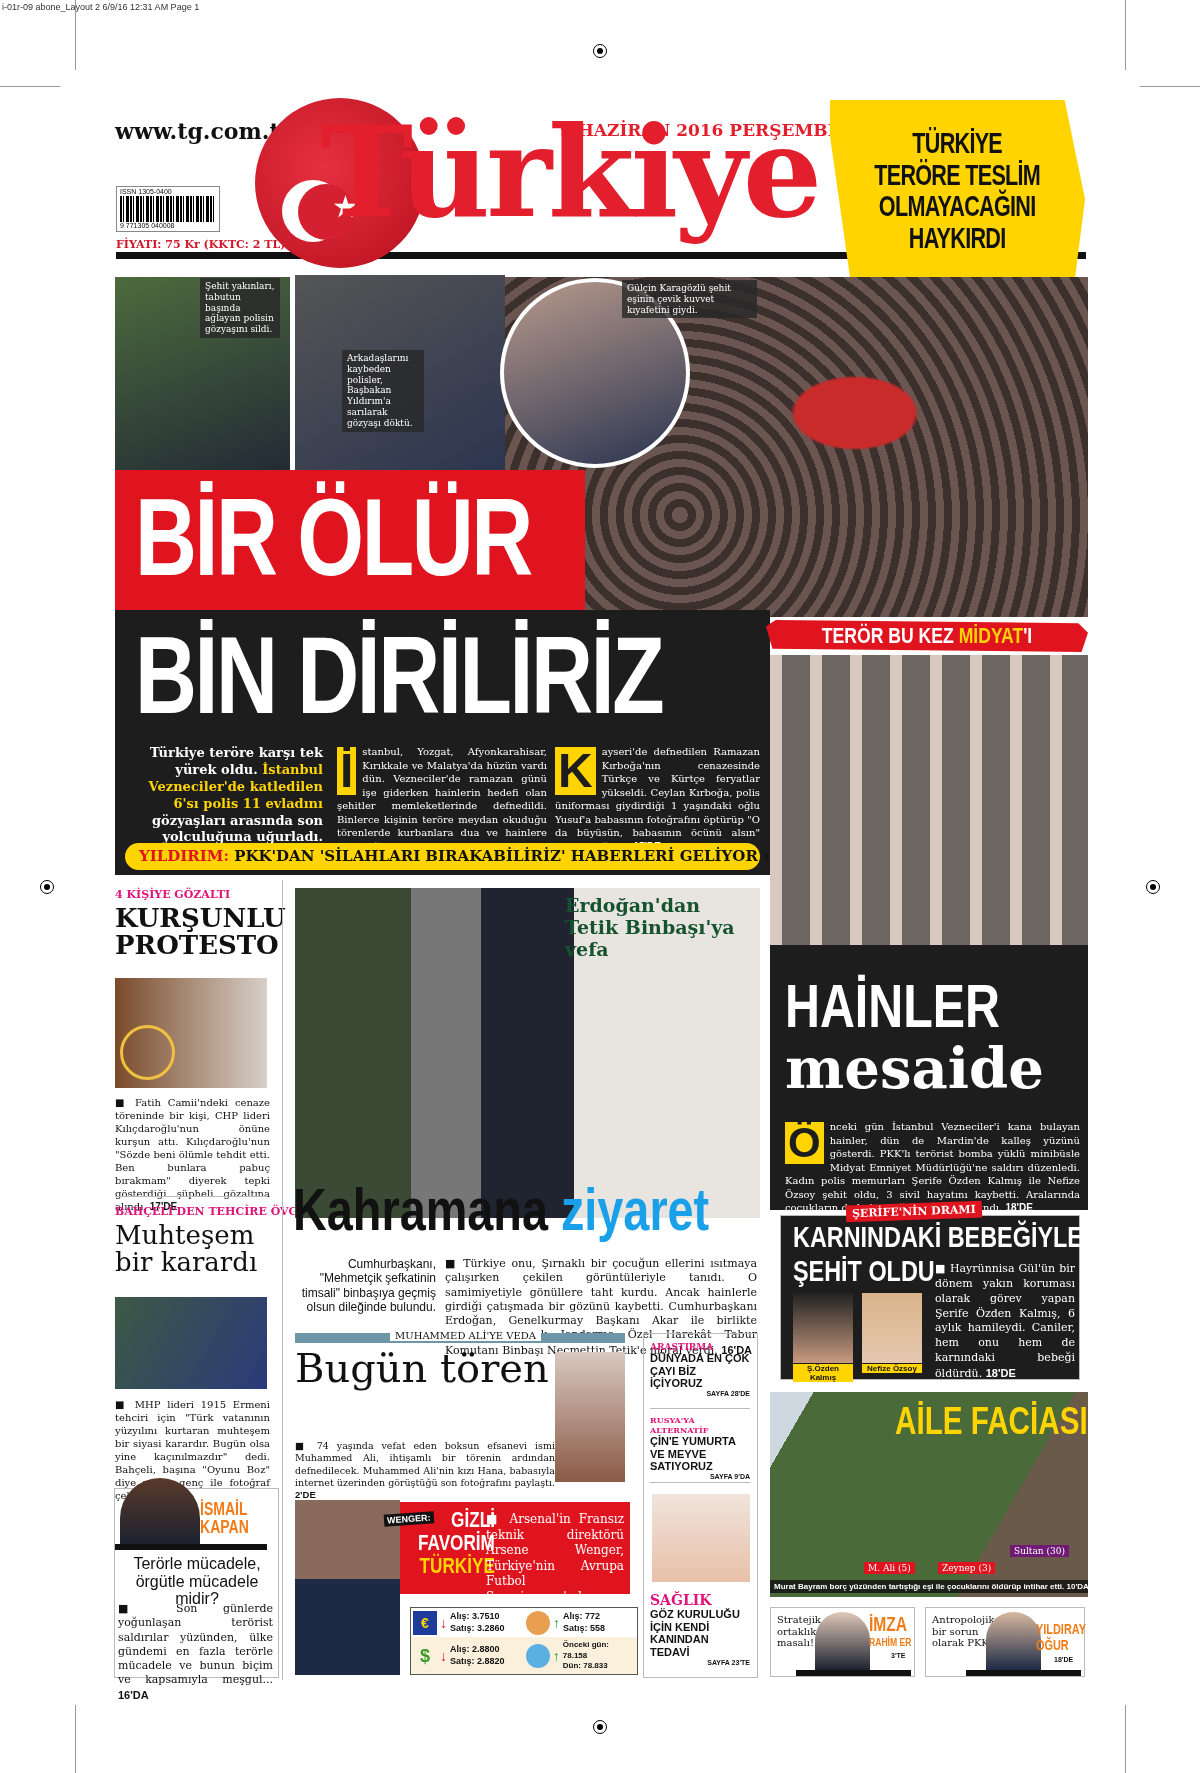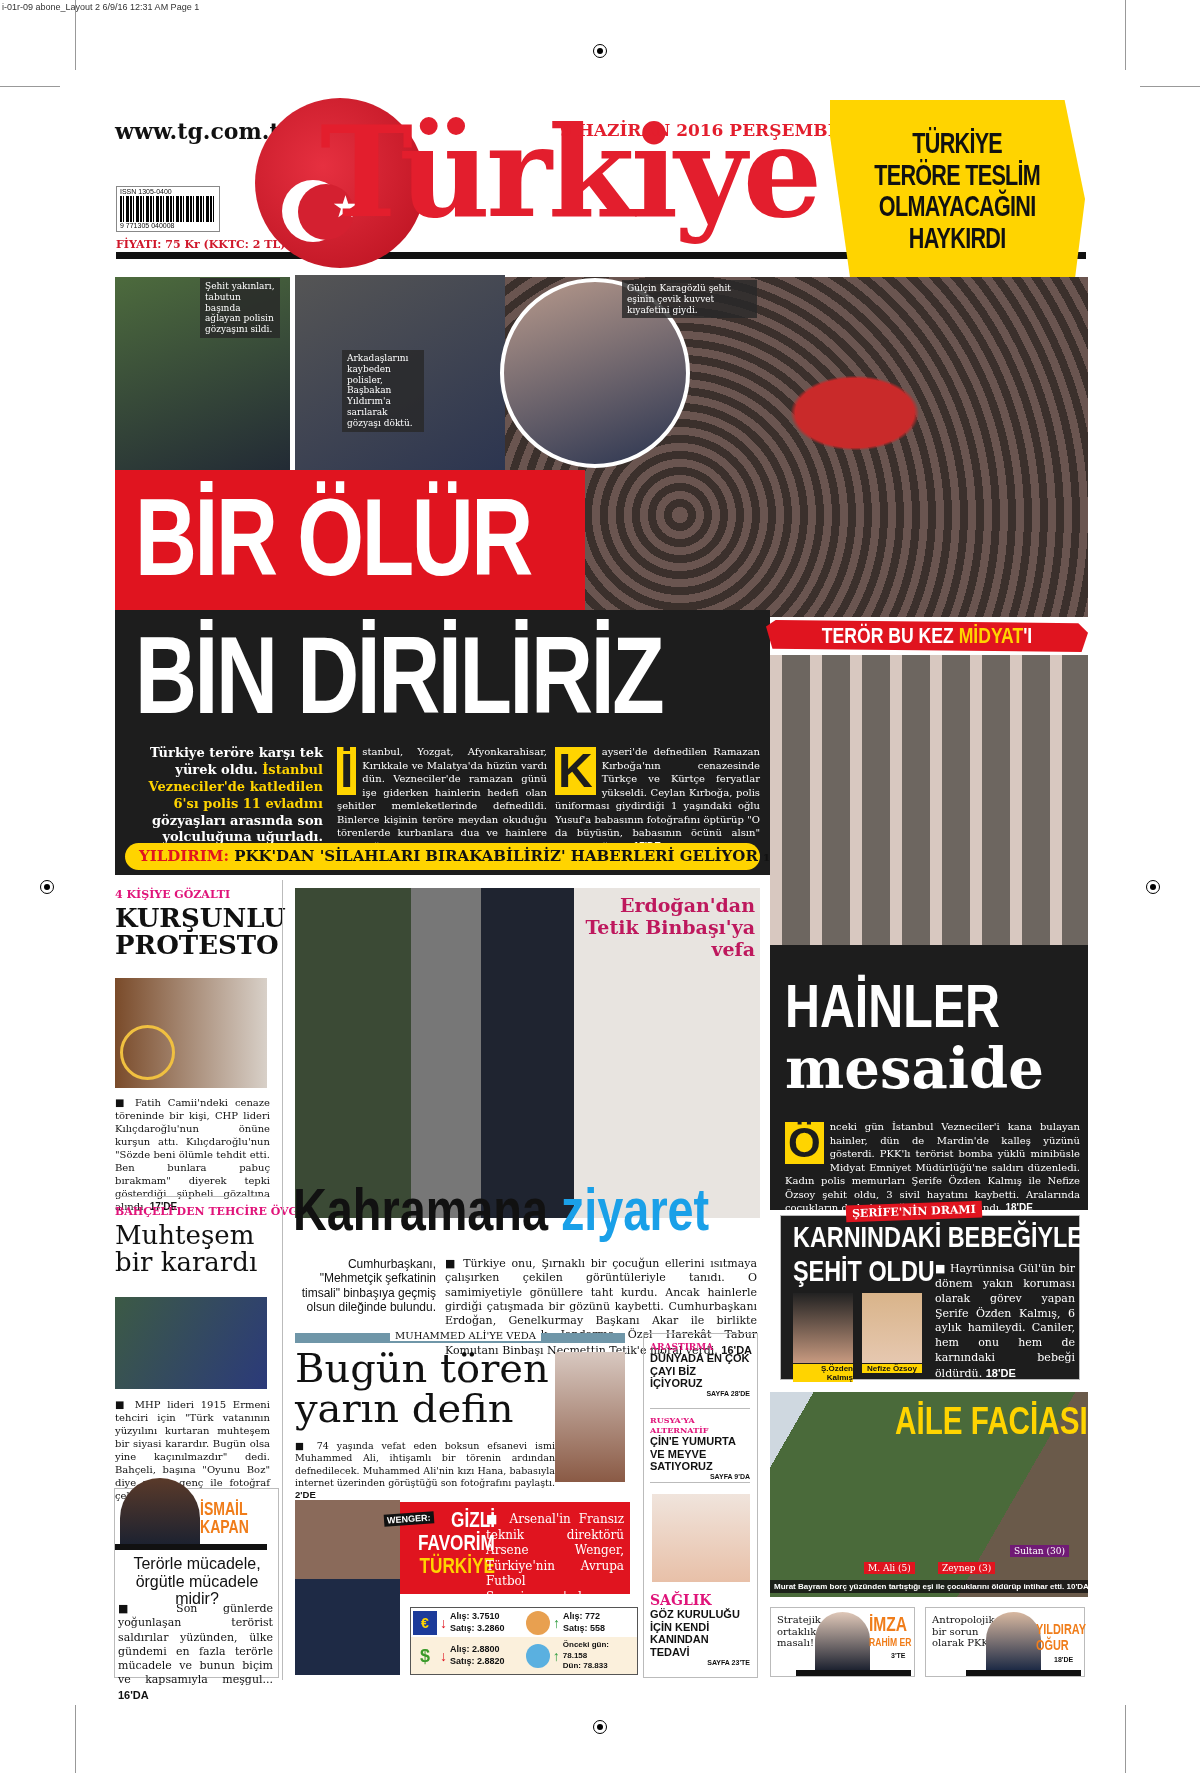--- a/index.html
+++ b/index.html
@@ -135,21 +135,21 @@
 </div>
 <div class="abs" style="left:780px;top:1215px;width:300px;height:165px;border:1px solid #bbb;background:#1d1d1d"></div>
 <div class="abs" style="left:846px;top:1203px;background:#e0141f;color:#fff;font:bold 11px 'DejaVu Serif',serif;padding:2px 6px;transform:rotate(-2deg)">ŞERİFE'NİN DRAMI</div>
 <div class="abs condensed" style="left:793px;top:1222px;font-size:30px;line-height:1;color:#fff">KARNINDAKİ BEBEĞİYLE</div>
 <div class="abs condensed" style="left:793px;top:1256px;font-size:30px;line-height:1;color:#fff">ŞEHİT OLDU</div>
 <div class="abs col-txt sq" style="left:935px;top:1262px;width:140px;font-size:11px">
   <span>Hayrünnisa Gül'ün bir dönem yakın koruması olarak görev yapan Şerife Özden Kalmış, 6 aylık hamileydi. Caniler, hem onu hem de karnındaki bebeği öldürdü.</span> <b class="ref">18'DE</b>
 </div>
 <div class="abs photo" style="left:793px;top:1293px;width:60px;height:70px;background:linear-gradient(#222,#c89a80)"></div>
 <div class="abs photo" style="left:862px;top:1293px;width:60px;height:70px;background:linear-gradient(#d9b48a,#e6c8b0)"></div>
-<div class="abs" style="left:793px;top:1364px;width:60px;background:#ffd400;font:bold 8px 'Liberation Sans',sans-serif;text-align:right">Ş.Özden Kalmış</div>
+<div class="abs" style="left:793px;top:1364px;width:60px;background:#ffd400;font:bold 8px 'Liberation Sans',sans-serif;text-align:center">Ş.Özden Kalmış</div>
 <div class="abs" style="left:862px;top:1364px;width:60px;background:#ffd400;font:bold 8px 'Liberation Sans',sans-serif;text-align:center">Nefize Özsoy</div>
 
 <div class="abs kicker" style="left:115px;top:888px">4 KİŞİYE GÖZALTI</div>
 <div class="abs" style="left:115px;top:905px;width:160px;font:bold 26px/1.05 'DejaVu Serif',serif">KURŞUNLU PROTESTO</div>
 <div class="abs photo" style="left:115px;top:978px;width:152px;height:110px;background:linear-gradient(90deg,#7a4b2a,#d8d0c8)"></div>
 <div class="abs" style="left:120px;top:1025px;width:55px;height:55px;border:3px solid #f0c040;border-radius:50%"></div>
 <div class="abs body-txt sq" style="left:115px;top:1096px;width:155px">
   <span>Fatih Camii'ndeki cenaze töreninde bir kişi, CHP lideri Kılıçdaroğlu'nun önüne kurşun attı. Kılıçdaroğlu'nun "Sözde beni ölümle tehdit etti. Ben bunlara pabuç bırakmam" diyerek tepki gösterdiği şüpheli gözaltına alındı.</span> <b class="ref">17'DE</b>
 </div>
 <div class="abs hline" style="left:115px;top:1196px;width:152px"></div>
@@ -163,34 +163,34 @@
 <div class="abs photo" style="left:120px;top:1478px;width:80px;height:66px;border-radius:40px 40px 0 0;background:linear-gradient(#5a3a2a,#1d2230)"></div>
 <div class="abs" style="left:115px;top:1544px;width:152px;height:6px;background:#111"></div>
 <div class="abs condensed" style="left:200px;top:1500px;font-size:18px;line-height:1;color:#f07d1a"><span>İSMAİL</span><br><span>KAPAN</span></div>
 <div class="abs" style="left:118px;top:1555px;width:158px;text-align:center;font:16px/1.1 'Liberation Sans',sans-serif">Terörle mücadele, örgütle mücadele midir?</div>
 <div class="abs body-txt sq" style="left:118px;top:1602px;width:155px;font-size:11px">
   <span>Son günlerde yoğunlaşan terörist saldırılar yüzünden, ülke gündemi en fazla terörle mücadele ve bunun biçim ve kapsamıyla meşgul...</span> <b class="ref">16'DA</b>
 </div>
 <div class="abs vline" style="left:282px;top:880px;height:800px"></div>
 
 <div class="abs photo" style="left:295px;top:888px;width:465px;height:330px;background:linear-gradient(90deg,#3b4a35 0 25%,#777 25% 40%,#1f2430 40% 60%,#e8e4e0 60%)"></div>
-<div class="abs" style="left:565px;top:895px;width:190px;text-align:right;font:bold 19px/1.15 'DejaVu Serif',serif;color:#be185d">Erdoğan'dan Tetik Binbaşı'ya vefa</div>
+<div class="abs" style="left:565px;top:895px;width:190px;font:bold 19px/1.15 'DejaVu Serif',serif;color:#14532d">Erdoğan'dan Tetik Binbaşı'ya vefa</div>
 <div class="abs condensed" style="left:293px;top:1180px;font-size:60px;line-height:1;">
   <span>Kahramana</span>
   <span style="color:#1aa0e8">ziyaret</span>
 </div>
 <div class="abs" style="left:296px;top:1257px;width:140px;text-align:right;font:12px/1.2 'Liberation Sans',sans-serif">Cumhurbaşkanı, "Mehmetçik şefkatinin timsali" binbaşıya geçmiş olsun dileğinde bulundu.</div>
 <div class="abs body-txt sq" style="left:445px;top:1257px;width:312px;font-size:11px">
   <span>Türkiye onu, Şırnaklı bir çocuğun ellerini ısıtmaya çalışırken çekilen görüntüleriyle tanıdı. O samimiyetiyle gönüllere taht kurdu. Ancak hainlerle girdiği çatışmada bir gözünü kaybetti. Cumhurbaşkanı Erdoğan, Genelkurmay Başkanı Akar ile birlikte GATA'ya giderek Jandarma Özel Harekât Tabur Komutanı Binbaşı Necmettin Tetik'e moral verdi.</span> <b class="ref">16'DA</b>
 </div>
 
 <div class="abs" style="left:295px;top:1333px;width:330px;height:10px;background:#6f96a8"></div>
 <div class="abs" style="left:390px;top:1330px;background:#fff;padding:0 5px;font:10px 'DejaVu Serif',serif">MUHAMMED ALİ'YE VEDA</div>
 <div class="abs photo" style="left:555px;top:1352px;width:70px;height:130px;background:linear-gradient(#d8c8c0,#8a5a45)"></div>
-<div class="abs" style="left:295px;top:1348px;font:40px/1 'DejaVu Serif',serif"><span>Bugün tören</span><br><span>yarın defin</span></div>
+<div class="abs" style="left:295px;top:1348px;font:40px/1 'DejaVu Serif',serif"><span>Bugün tören</span><br></div>
 <div class="abs body-txt sq" style="left:295px;top:1440px;width:260px;font-size:9.5px">
   <span>74 yaşında vefat eden boksun efsanevi ismi Muhammed Ali, ihtişamlı bir törenin ardından defnedilecek. Muhammed Ali'nin kızı Hana, babasıyla internet üzerinden görüştüğü son fotoğrafını paylaştı.</span> <b class="ref">2'DE</b>
 </div>
 
 <div class="abs" style="left:295px;top:1502px;width:335px;height:92px;background:#e0141f"></div>
 <div class="abs photo" style="left:295px;top:1500px;width:105px;height:175px;background:linear-gradient(#8a6a5a 0 45%,#1e2a45 45%)"></div>
 <div class="abs" style="left:384px;top:1513px;background:#111;color:#fff;font:bold 9px 'Liberation Sans',sans-serif;padding:1px 3px;transform:rotate(-4deg)">WENGER:</div>
 <div class="abs condensed" style="left:418px;top:1508px;font-size:22px;line-height:1.05;color:#fff;text-align:right"><span>GİZLİ</span><br><span>FAVORİM</span><br><span style="color:#ffd400">TÜRKİYE</span></div>
 <div class="abs body-txt sq" style="left:486px;top:1512px;width:138px;font-size:12px;color:#fff">
   <span>Arsenal'in Fransız teknik direktörü Arsene Wenger, Türkiye'nin Avrupa Futbol Şampiyonası'nda şaşırtabileceğini söyledi ve "Sürpriz takım Türkiye olabilir" dedi.</span> <b class="ref">SPOR'DA</b>

